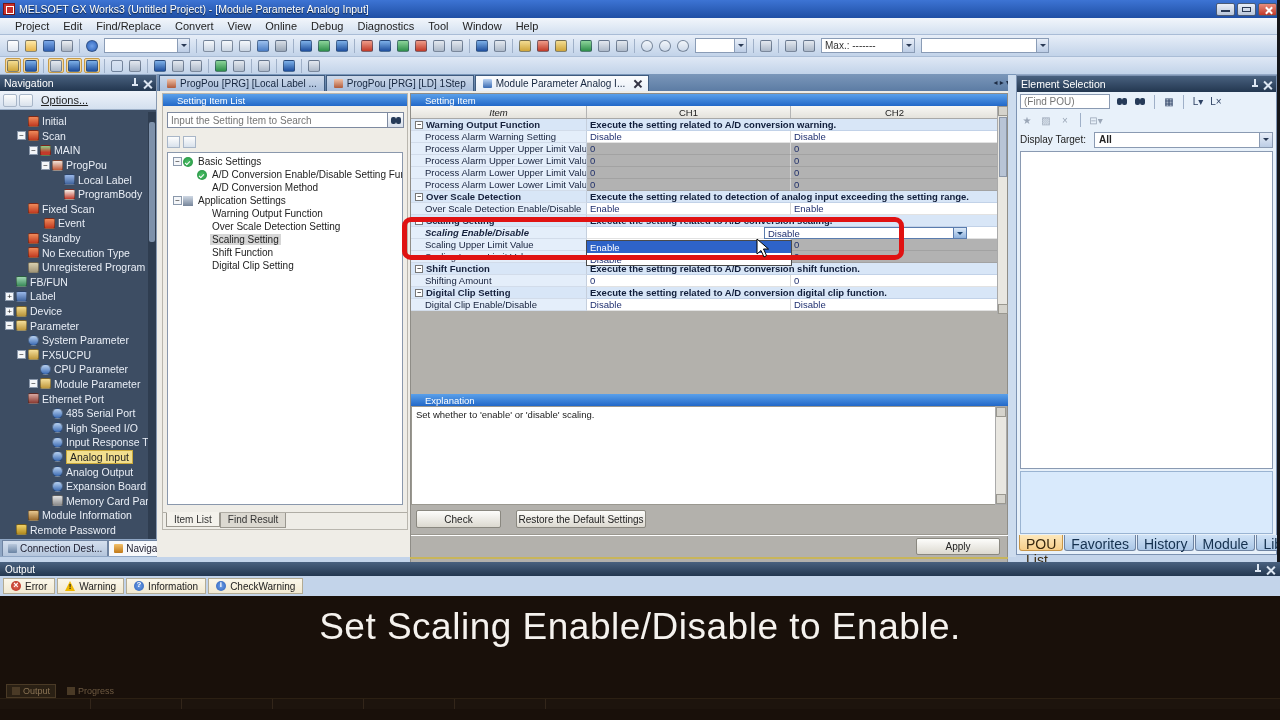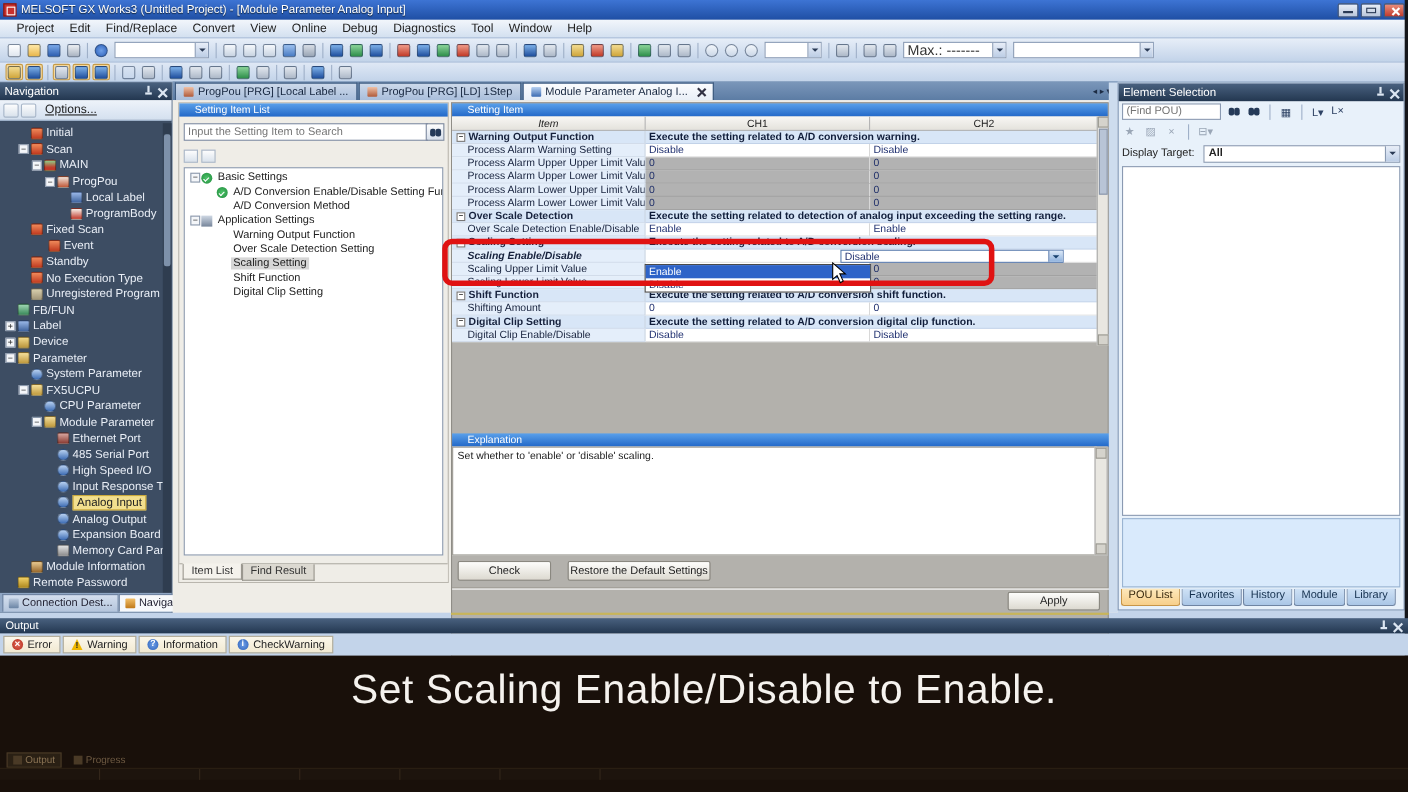--- a/index.html
+++ b/index.html
@@ -21,21 +21,21 @@
   .winbtn.close:before{transform:rotate(45deg);} .winbtn.close:after{transform:rotate(-45deg);}
 
   
   #menubar{left:0;top:18px;width:1280px;height:17px;background:linear-gradient(#f2f6fb,#d3e0f0);display:flex;align-items:center;padding-left:8px;border-bottom:1px solid #a9bcd6;}
   .menu-item{padding:1px 7px;color:#222;}
   #toolbar1{left:0;top:35px;width:1280px;height:22px;background:linear-gradient(#e7eef8,#c2d3e9);display:flex;align-items:center;padding-left:4px;border-bottom:1px solid #aabdd6;}
   #toolbar2{left:0;top:57px;width:1280px;height:18px;background:linear-gradient(#dfe8f5,#c2d3e9);display:flex;align-items:center;padding-left:4px;border-bottom:1px solid #93a9c6;}
   .tbi{width:16px;height:15px;margin:0 1px;border-radius:2px;position:relative;flex:none;font-size:10px;display:flex;align-items:center;justify-content:center;}
   .tbi.on{background:#f4d9a0;border:1px solid #c79b46;}
   .tbsep{width:1px;height:14px;background:#9fb0c8;margin:0 3px;flex:none;}
-  .tbcombo{height:15px;border:1px solid #8a9cb6;background:#fff;margin:0 3px;position:relative;font-size:13px;color:#333;display:flex;align-items:center;padding:0 14px 0 3px;flex:none;white-space:nowrap;overflow:hidden;}
+  .tbcombo{height:15px;border:1px solid #8a9cb6;background:#fff;margin:0 3px;position:relative;font-size:10px;color:#333;display:flex;align-items:center;padding:0 14px 0 3px;flex:none;white-space:nowrap;overflow:hidden;}
   .tbcombo .dd{position:absolute;right:0;top:0;bottom:0;width:12px;background:linear-gradient(#e8eef8,#bccde5);border-left:1px solid #8a9cb6;}
   .dd:before{content:"";position:absolute;left:3px;top:5px;border:3px solid transparent;border-top-color:#2a3a55;}
   .glyph{width:12px;height:12px;border-radius:2px;border:1px solid rgba(40,60,90,.55);}
   [data-name="new-file-icon"] .glyph{background:linear-gradient(#fff,#dfe6ef);}
   [data-name="open-folder-icon"] .glyph{background:linear-gradient(#ffe9a8,#e8b64c);}
   [data-name="save-icon"] .glyph{background:linear-gradient(#7aa8e8,#2f5fb0);}
   [data-name="print-icon"] .glyph{background:linear-gradient(#eceff3,#aab4c2);}
   [data-name="help-icon"] .glyph{background:radial-gradient(#6fa0e8,#2b5fb8);border-radius:50%;}
   [data-name="cut-icon"] .glyph,[data-name="copy-icon"] .glyph,[data-name="paste-icon"] .glyph{background:linear-gradient(#f5f8fc,#c9d4e2);}
   [data-name="undo-icon"] .glyph{background:linear-gradient(#9cc0ee,#4a7cc4);}
@@ -166,21 +166,21 @@
   #elem{left:1016px;top:75px;width:261px;height:480px;background:#e8f1fa;border:1px solid #7d93b2;}
   #elem-search{position:absolute;left:3px;top:18px;width:90px;height:15px;border:1px solid #8a9ab2;background:#fff;font-size:10px;color:#777;padding:0 3px;font-family:Liberation Sans, sans-serif;}
   #elem-tools1{position:absolute;left:98px;top:18px;display:flex;align-items:center;gap:4px;height:15px;color:#2e4archive264;}
   #elem-tools2{position:absolute;left:3px;top:37px;display:flex;align-items:center;gap:5px;height:14px;color:#8a96a8;font-size:11px;}
   .etool{width:14px;height:13px;display:flex;align-items:center;justify-content:center;color:#2e4264;font-size:10px;}
   #elem-display{position:absolute;left:3px;top:55px;right:3px;height:17px;display:flex;align-items:center;font-size:10px;color:#222;}
   #elem-display .combo{margin-left:8px;flex:1;height:16px;background:#fff;border:1px solid #8a9ab2;position:relative;display:flex;align-items:center;padding-left:4px;font-weight:bold;}
   #elem-list{position:absolute;left:3px;top:75px;right:3px;height:318px;background:#fff;border:1px solid #8a9ab2;}
   #elem-blue{position:absolute;left:3px;top:395px;right:3px;height:63px;background:#d9eafc;border:1px solid #9ab4d2;}
   #elem-tabs{position:absolute;left:0;bottom:2px;right:0;height:17px;display:flex;padding-left:2px;gap:1px;}
-  .el-tab{height:16px;padding:1px 6px;font-size:10px;border:1px solid #6f84a2;border-top:none;background:linear-gradient(#cfe2f6,#aac6e6);color:#14304e;border-radius:0 0 3px 3px;}
+  .el-tab{height:16px;padding:1px 6px;font-size:14px;border:1px solid #6f84a2;border-top:none;background:linear-gradient(#cfe2f6,#aac6e6);color:#14304e;border-radius:0 0 3px 3px;}
   .el-tab.active{background:linear-gradient(#fde8bc,#f7cf8a);border-color:#c79548;color:#3a2a10;}
 
   #right-edge{left:1277px;top:0;width:3px;height:596px;background:#15161a;}
 
   
   #output-head{left:0;top:562px;width:1280px;height:14px;background:linear-gradient(#49617f,#233750);color:#fff;font-size:10px;display:flex;align-items:center;padding:0 5px;}
   #output-filters{left:0;top:576px;width:1280px;height:20px;background:#c3d4ea;display:flex;align-items:center;gap:2px;padding-left:3px;}
   .filt{height:16px;display:flex;align-items:center;gap:4px;padding:0 7px;background:linear-gradient(#fbf7ea,#f1e9d2);border:1px solid #b3ab93;font-size:10px;color:#222;}
   .fico{width:10px;height:10px;border-radius:50%;flex:none;position:relative;}
   .fico.error{background:radial-gradient(#e46a5a,#b02a1a);}
@@ -523,21 +523,21 @@
         <span class="tree-ico ico-gear-blue" data-name="gear-blue-icon"></span>
         <span class="lbl" data-name="tree-item-label">CPU Parameter</span>
       </div>
       <div class="ntree-row" data-name="tree-item-module-parameter" style="padding-left: 28px;">
         <span class="exp-slot">
           <span class="expander" data-name="collapse-icon">−</span>
         </span>
         <span class="tree-ico ico-param-gold" data-name="param-gold-icon"></span>
         <span class="lbl" data-name="tree-item-label">Module Parameter</span>
       </div>
-      <div class="ntree-row" data-name="tree-item-ethernet-port" style="padding-left: 40px;">
+      <div class="ntree-row" data-name="tree-item-ethernet-port" style="padding-left: 16px;">
         <span class="exp-slot"></span>
         <span class="tree-ico ico-eth-red" data-name="eth-red-icon"></span>
         <span class="lbl" data-name="tree-item-label">Ethernet Port</span>
       </div>
       <div class="ntree-row" data-name="tree-item-485-serial-port" style="padding-left: 40px;">
         <span class="exp-slot"></span>
         <span class="tree-ico ico-gear-blue" data-name="gear-blue-icon"></span>
         <span class="lbl" data-name="tree-item-label">485 Serial Port</span>
       </div>
       <div class="ntree-row" data-name="tree-item-high-speed-i-o" style="padding-left: 40px;">

